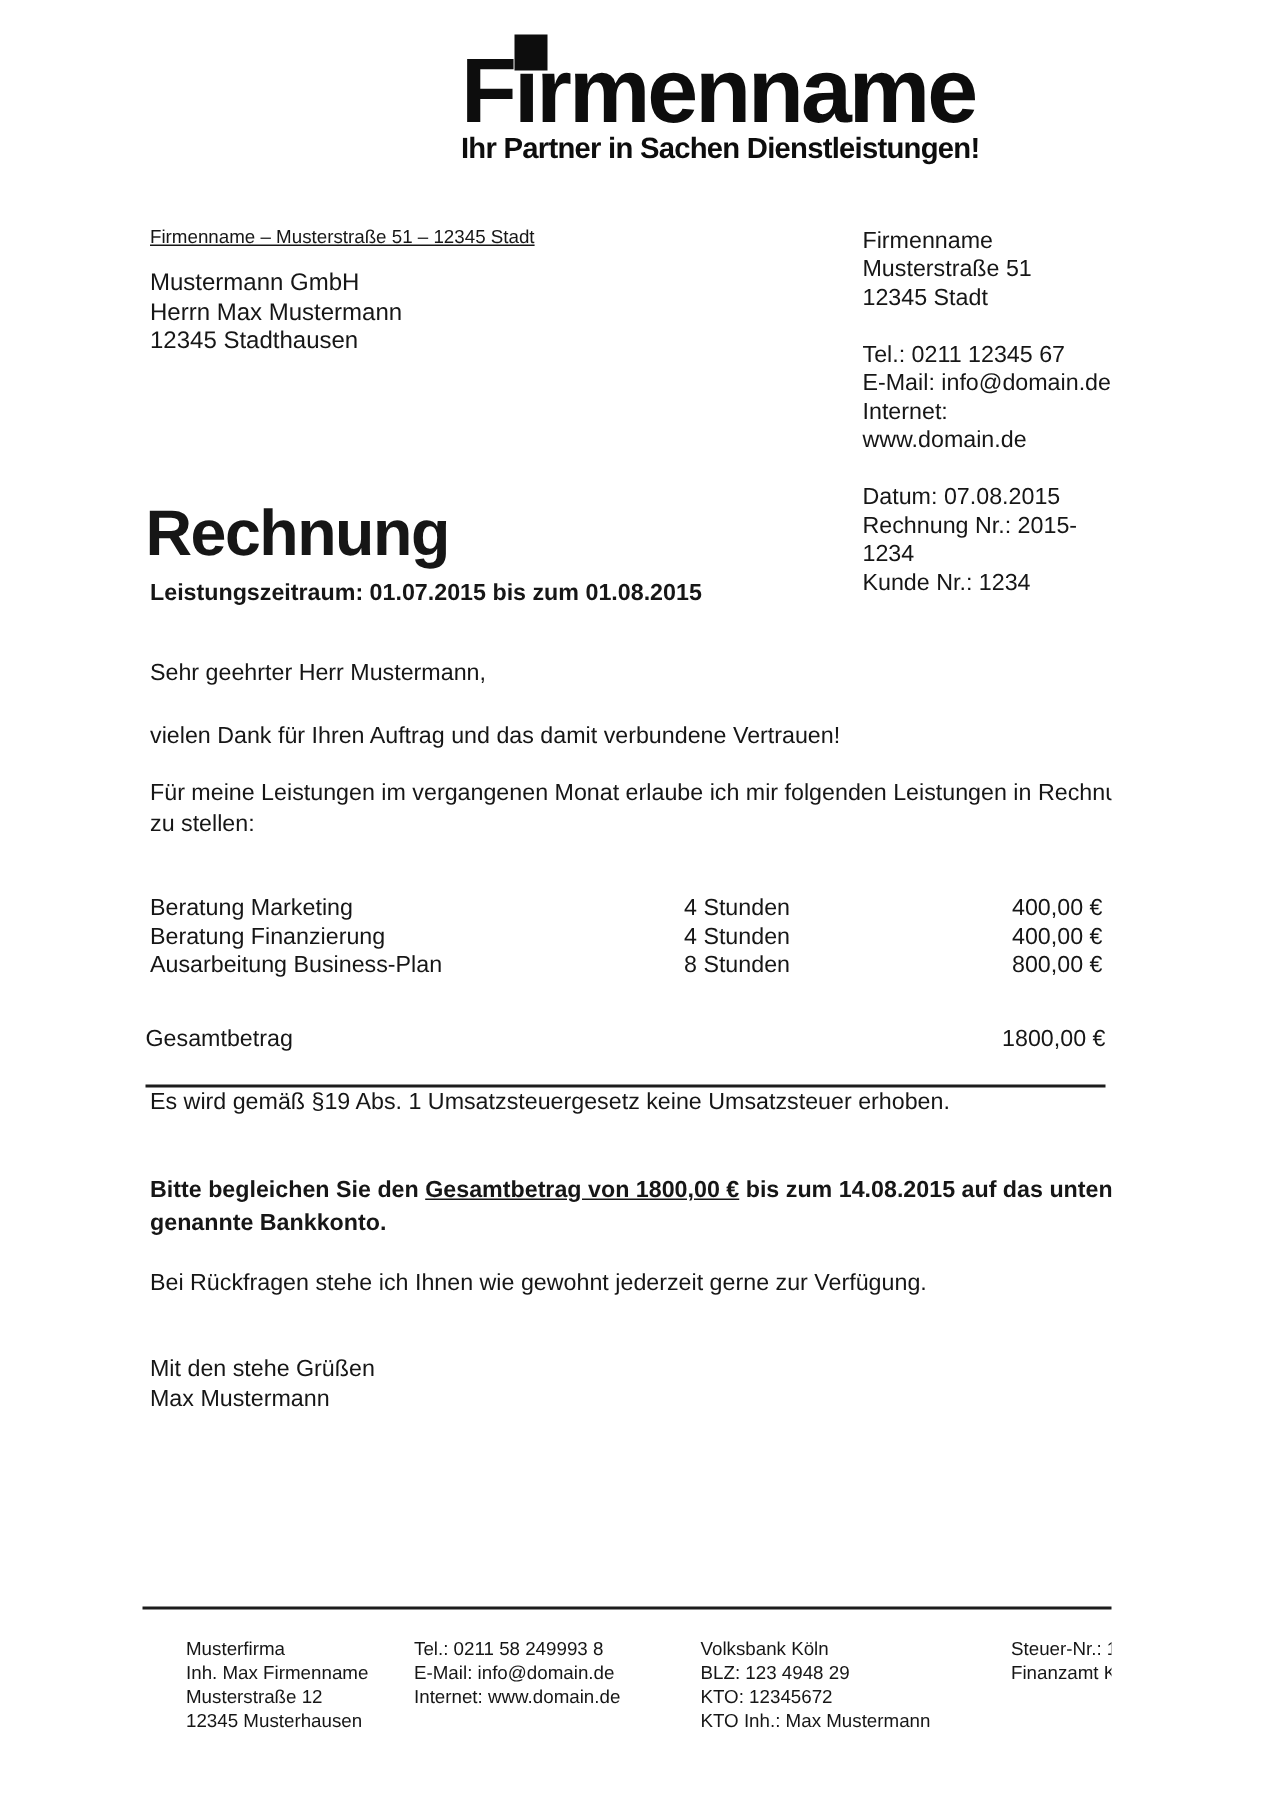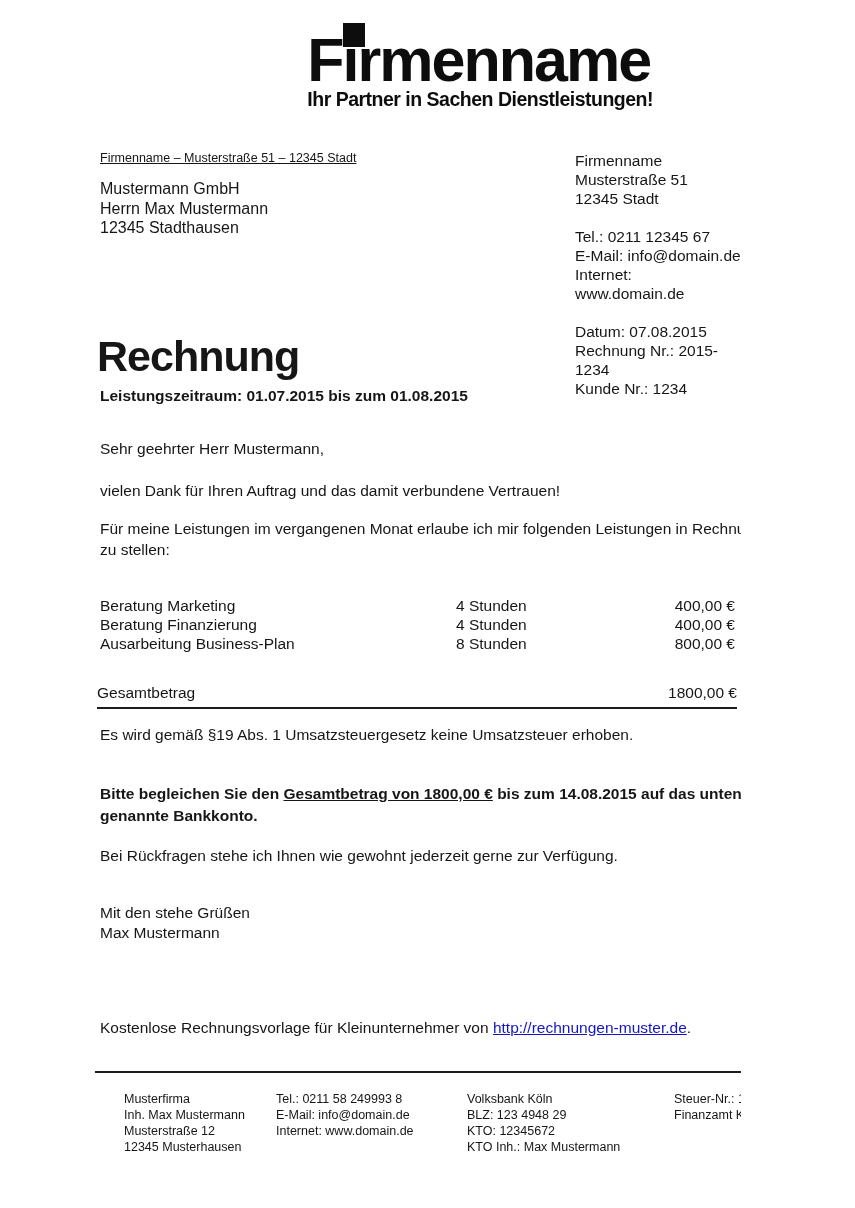--- a/index.html
+++ b/index.html
@@ -122,21 +122,21 @@
   .item-qty  { width: 150px; }
   .item-amount { flex: 1; text-align: right; }
 
   .total-row {
     position: absolute;
     left: 97px;
     top: 684px;
     width: 640px;
     display: flex;
     font-size: 15.5px;
-    padding-bottom: 5px;
+    padding-bottom: 21px;
     border-bottom: 2px solid #1c1c1c;
   }
   .total-label { flex: 1; }
   .total-amount { text-align: right; }
 
   .tax-note {
     position: absolute;
     left: 100px;
     top: 726px;
     font-size: 15.5px;
@@ -268,27 +268,26 @@
 
   <p class="payment-note"><span>Bitte begleichen Sie den </span><span class="underlined">Gesamtbetrag von 1800,00 €</span><span> bis zum 14.08.2015 auf das unten genannte Bankkonto.</span></p>
 
   <p class="body-text availability">Bei Rückfragen stehe ich Ihnen wie gewohnt jederzeit gerne zur Verfügung.</p>
 
   <div class="closing">
     <div>Mit den stehe Grüßen</div>
     <div>Max Mustermann</div>
   </div>
 
-  <p class="attribution"><span>Kostenlose Rechnungsvorlage für Kleinunternehmer von </span><a class="link">http://rechnungen-muster.de</a><span>.</span></p>
 
   <div class="footer-rule"></div>
   <div class="footer">
     <div class="footer-col footer-col-1">
       <div>Musterfirma</div>
-      <div>Inh. Max Mustermann</div>
+      <div>Inh. Max Firmenname</div>
       <div>Musterstraße 12</div>
       <div>12345 Musterhausen</div>
     </div>
     <div class="footer-col footer-col-2">
       <div>Tel.: 0211 58 249993 8</div>
       <div>E-Mail: info@domain.de</div>
       <div>Internet: www.domain.de</div>
     </div>
     <div class="footer-col footer-col-3">
       <div>Volksbank Köln</div>

